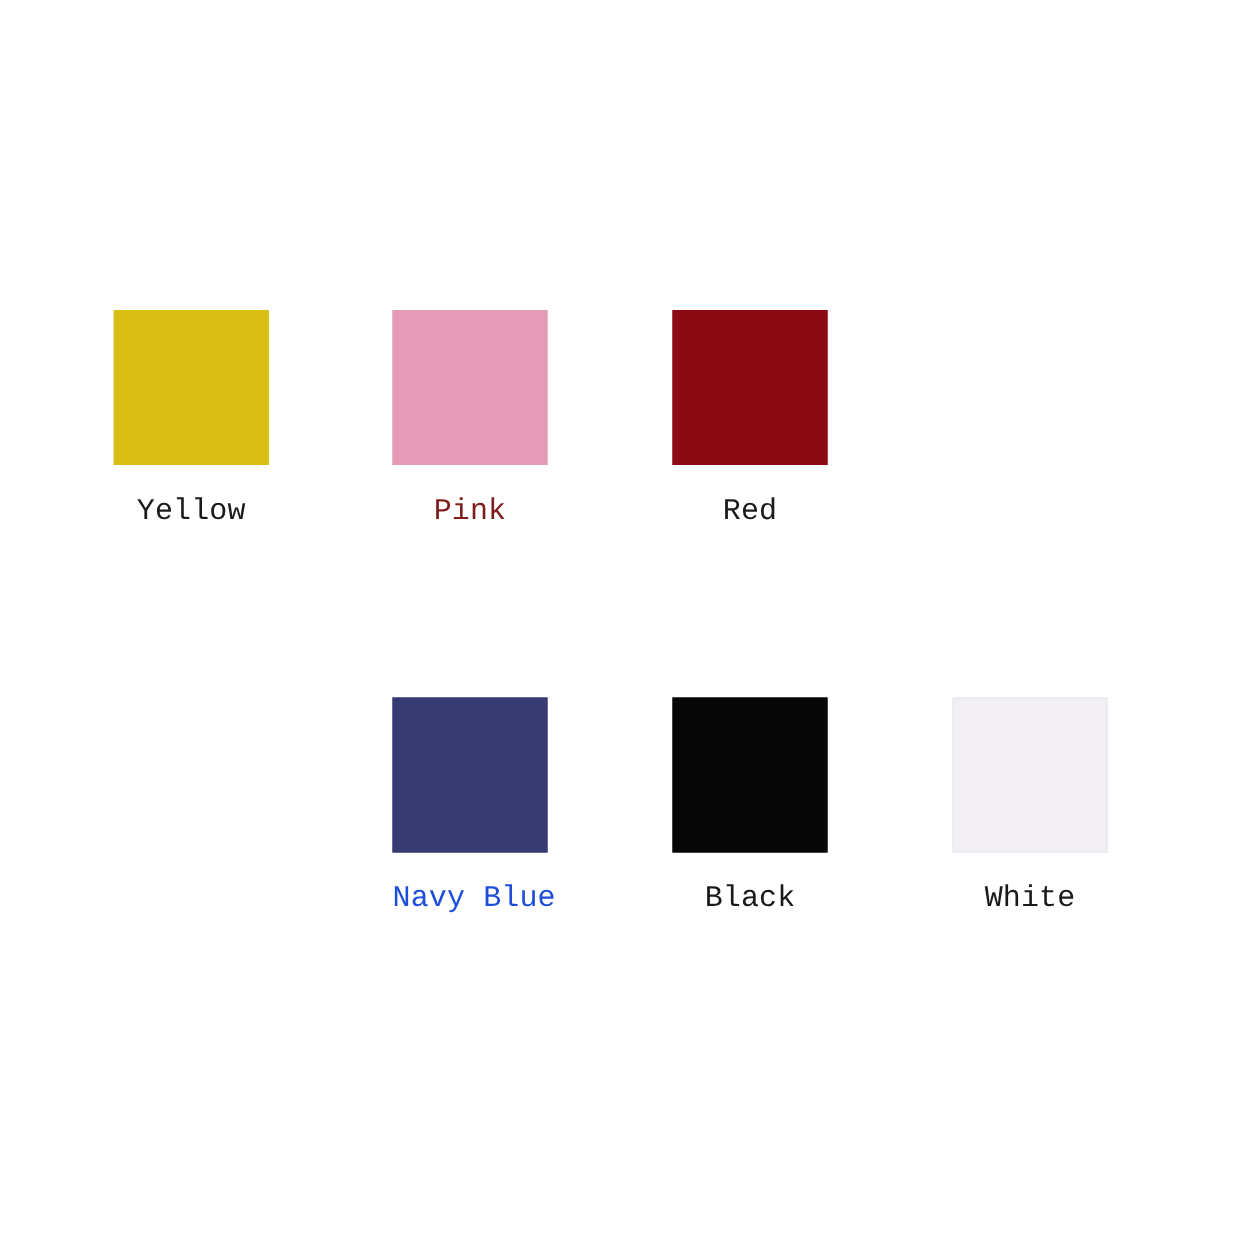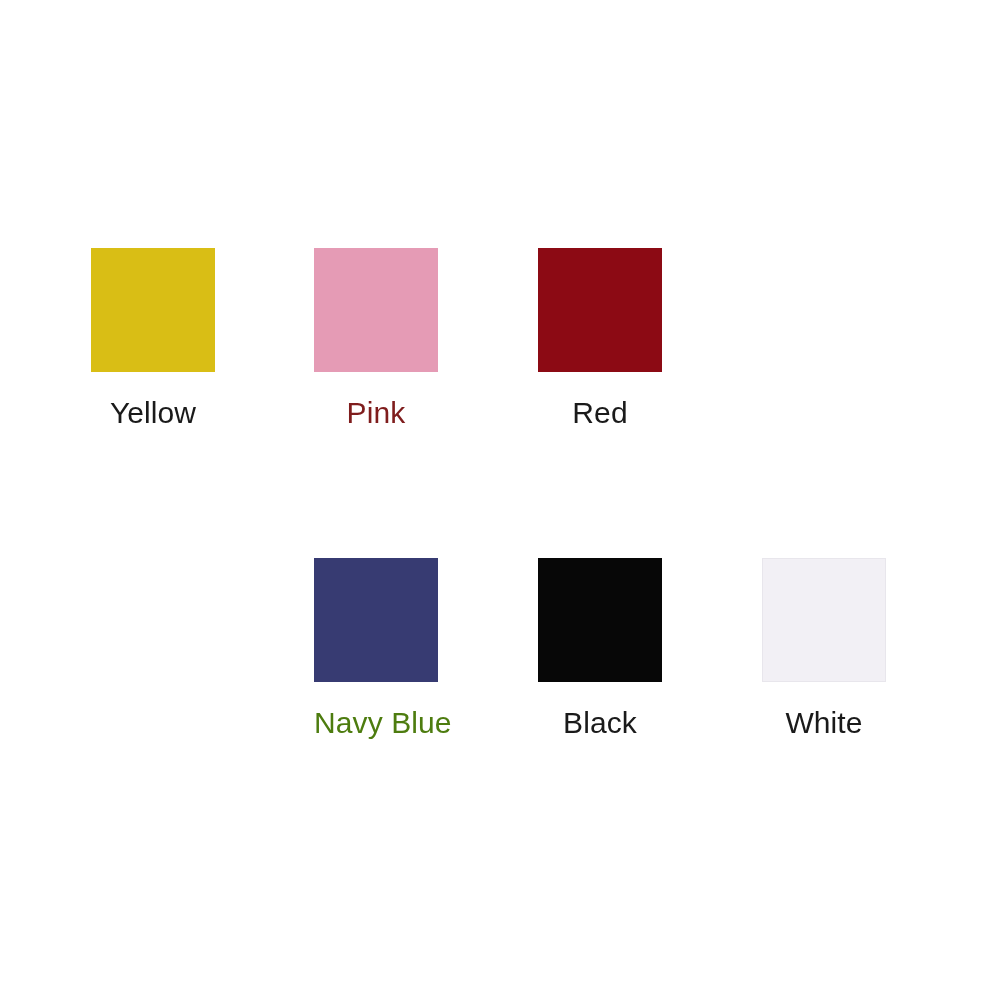--- a/index.html
+++ b/index.html
@@ -23,22 +23,22 @@
     width: 124px;
   }
   .swatch-chip {
     width: 124px;
     height: 124px;
     box-sizing: border-box;
   }
   .swatch-label {
     width: 100%;
     text-align: center;
-    font-family: Liberation Sans, sans-serif;
-    font-size: 30px;
+    font-family: Liberation Mono, monospace;
+    font-size: 24px;
     font-weight: 400;
     color: #1a1a1a;
     line-height: 1;
     white-space: nowrap;
     margin-top: 26px;
     letter-spacing: 0.1px;
   }
   
   .row-1 { top: 248px; }
   
@@ -66,21 +66,21 @@
 
   <div class="swatch-cell row-1 col-3">
     <div class="swatch-chip" style="background-color: rgb(140, 10, 20); border: 1px solid rgb(140, 10, 20);"></div>
     <div class="swatch-label" style="color: rgb(26, 26, 26);">Red</div>
   </div>
 
 
 
   <div class="swatch-cell row-2 col-2">
     <div class="swatch-chip" style="background-color: rgb(55, 59, 114); border: 1px solid rgb(55, 59, 114);"></div>
-    <div class="swatch-label" style="color: #4d7c0f;">Navy Blue</div>
+    <div class="swatch-label" style="color: #1d4ed8;">Navy Blue</div>
   </div>
 
   <div class="swatch-cell row-2 col-4">
     <div class="swatch-chip" style="background-color: rgb(242, 240, 245); border: 1px solid rgb(232, 230, 236);"></div>
     <div class="swatch-label" style="color: rgb(26, 26, 26);">White</div>
   </div>
 
   <div class="swatch-cell row-2 col-3">
     <div class="swatch-chip" style="background-color: rgb(7, 7, 7); border: 1px solid rgb(7, 7, 7);"></div>
     <div class="swatch-label" style="color: rgb(26, 26, 26);">Black</div>

